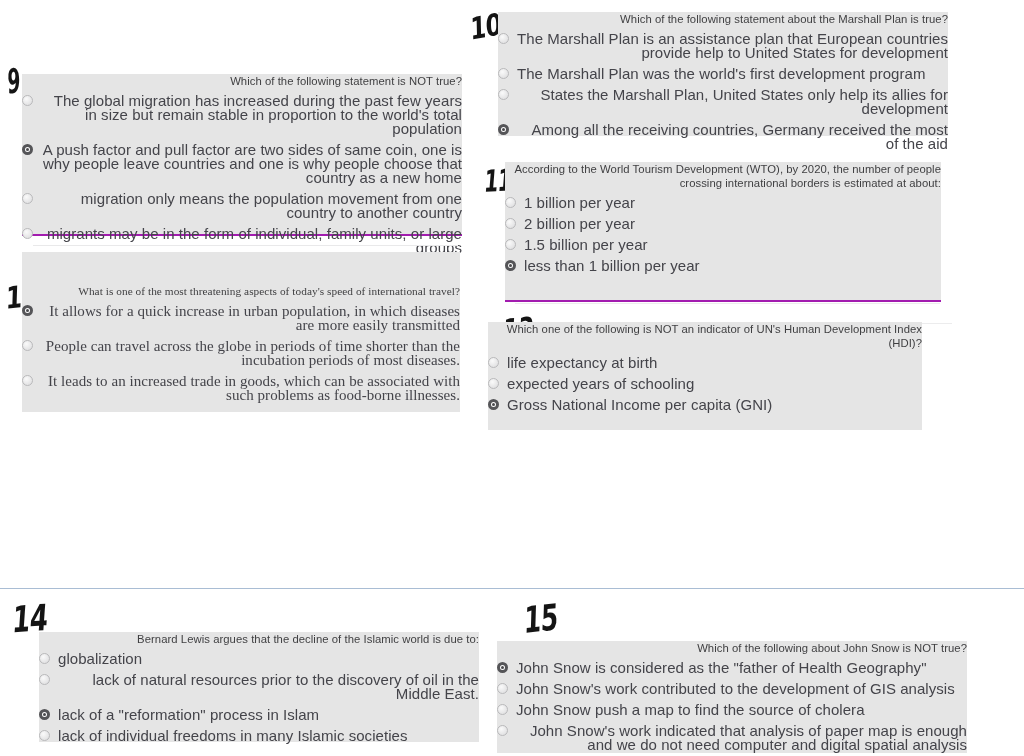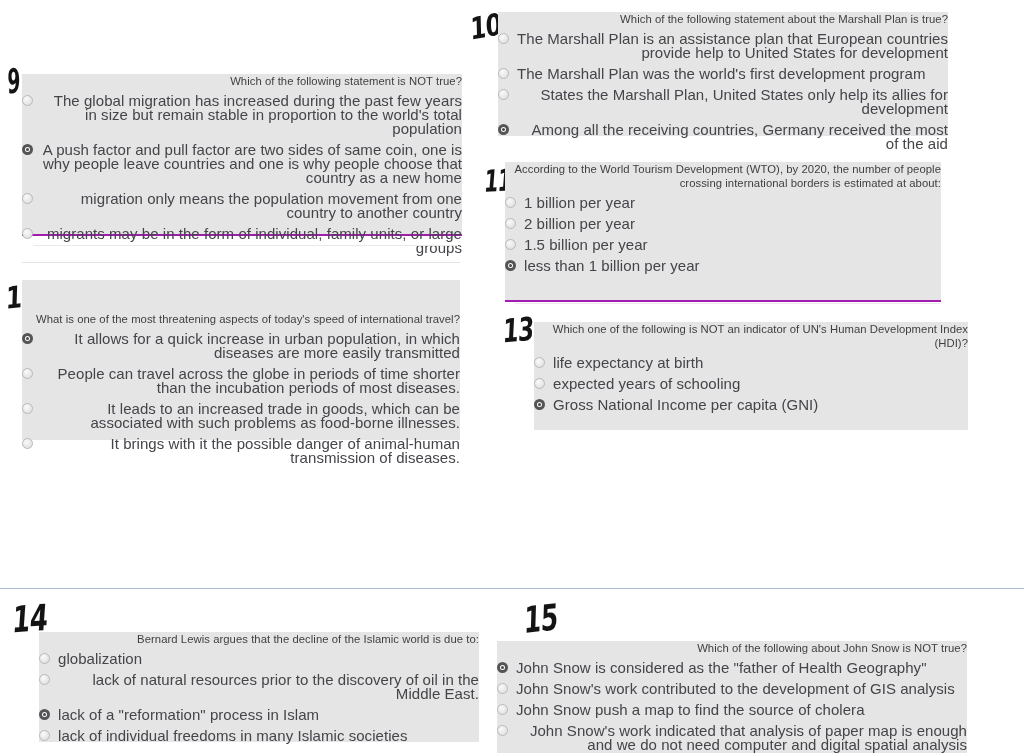--- a/index.html
+++ b/index.html
@@ -102,24 +102,24 @@
     font-weight: 600;
     font-style: italic;
     letter-spacing: -1px;
     user-select: none;
     line-height: 1;
     transform: rotate(-4deg);
   }
 
   
   #card-q9   { left: 22px;  top: 74px;  width: 440px; height: 162px; }
-  #card-q12  { left: 22px;  top: 280px; width: 438px; height: 160px; }
+  #card-q12  { left: 22px;  top: 252px; width: 438px; height: 160px; font-family: Liberation Serif, serif; }
   #card-q10  { left: 498px; top: 12px;  width: 450px; height: 124px; }
   #card-q11  { left: 505px; top: 162px; width: 436px; height: 140px; }
-  #card-q13  { left: 534px; top: 322px; width: 434px; height: 108px; }
+  #card-q13  { left: 488px; top: 322px; width: 434px; height: 108px; }
   #card-q14  { left: 39px;  top: 632px; width: 440px; height: 110px; }
   #card-q15  { left: 497px; top: 641px; width: 470px; height: 112px; }
 
   .sep-a { position: absolute; left: 33px; top: 245px; width: 425px; height: 1px; background: #e9e9ea; }
   .sep-b { position: absolute; left: 22px; top: 262px; width: 438px; height: 1px; background: #e4e4e5; }
   .sep-c { position: absolute; left: 515px; top: 303px; width: 425px; height: 1px; background: #ececed; }
   .sep-d { position: absolute; left: 862px; top: 323px; width: 90px;  height: 1px; background: #ececed; }
 </style>
 </head>
 <body>
@@ -160,24 +160,20 @@
         <span class="opt-label">It allows for a quick increase in urban population, in which diseases are more easily transmitted</span>
       </li>
       <li class="opt">
         <span class="radio"></span>
         <span class="opt-label">People can travel across the globe in periods of time shorter than the incubation periods of most diseases.</span>
       </li>
       <li class="opt">
         <span class="radio"></span>
         <span class="opt-label">It leads to an increased trade in goods, which can be associated with such problems as food-borne illnesses.</span>
       </li>
-      <li class="opt">
-        <span class="radio"></span>
-        <span class="opt-label">It brings with it the possible danger of animal-human transmission of diseases.</span>
-      </li>
     </ul>
   </div>
 
   <div class="handnum" style="left:466px; top:12px; font-size:30px; transform:rotate(-10deg) scaleX(0.78);">10</div>
   <div class="qcard" id="card-q10">
     <p class="qtext">Which of the following statement about the Marshall Plan is true?</p>
     <ul class="opts">
       <li class="opt">
         <span class="radio"></span>
         <span class="opt-label">The Marshall Plan is an assistance plan that European countries provide help to United States for development</span>

